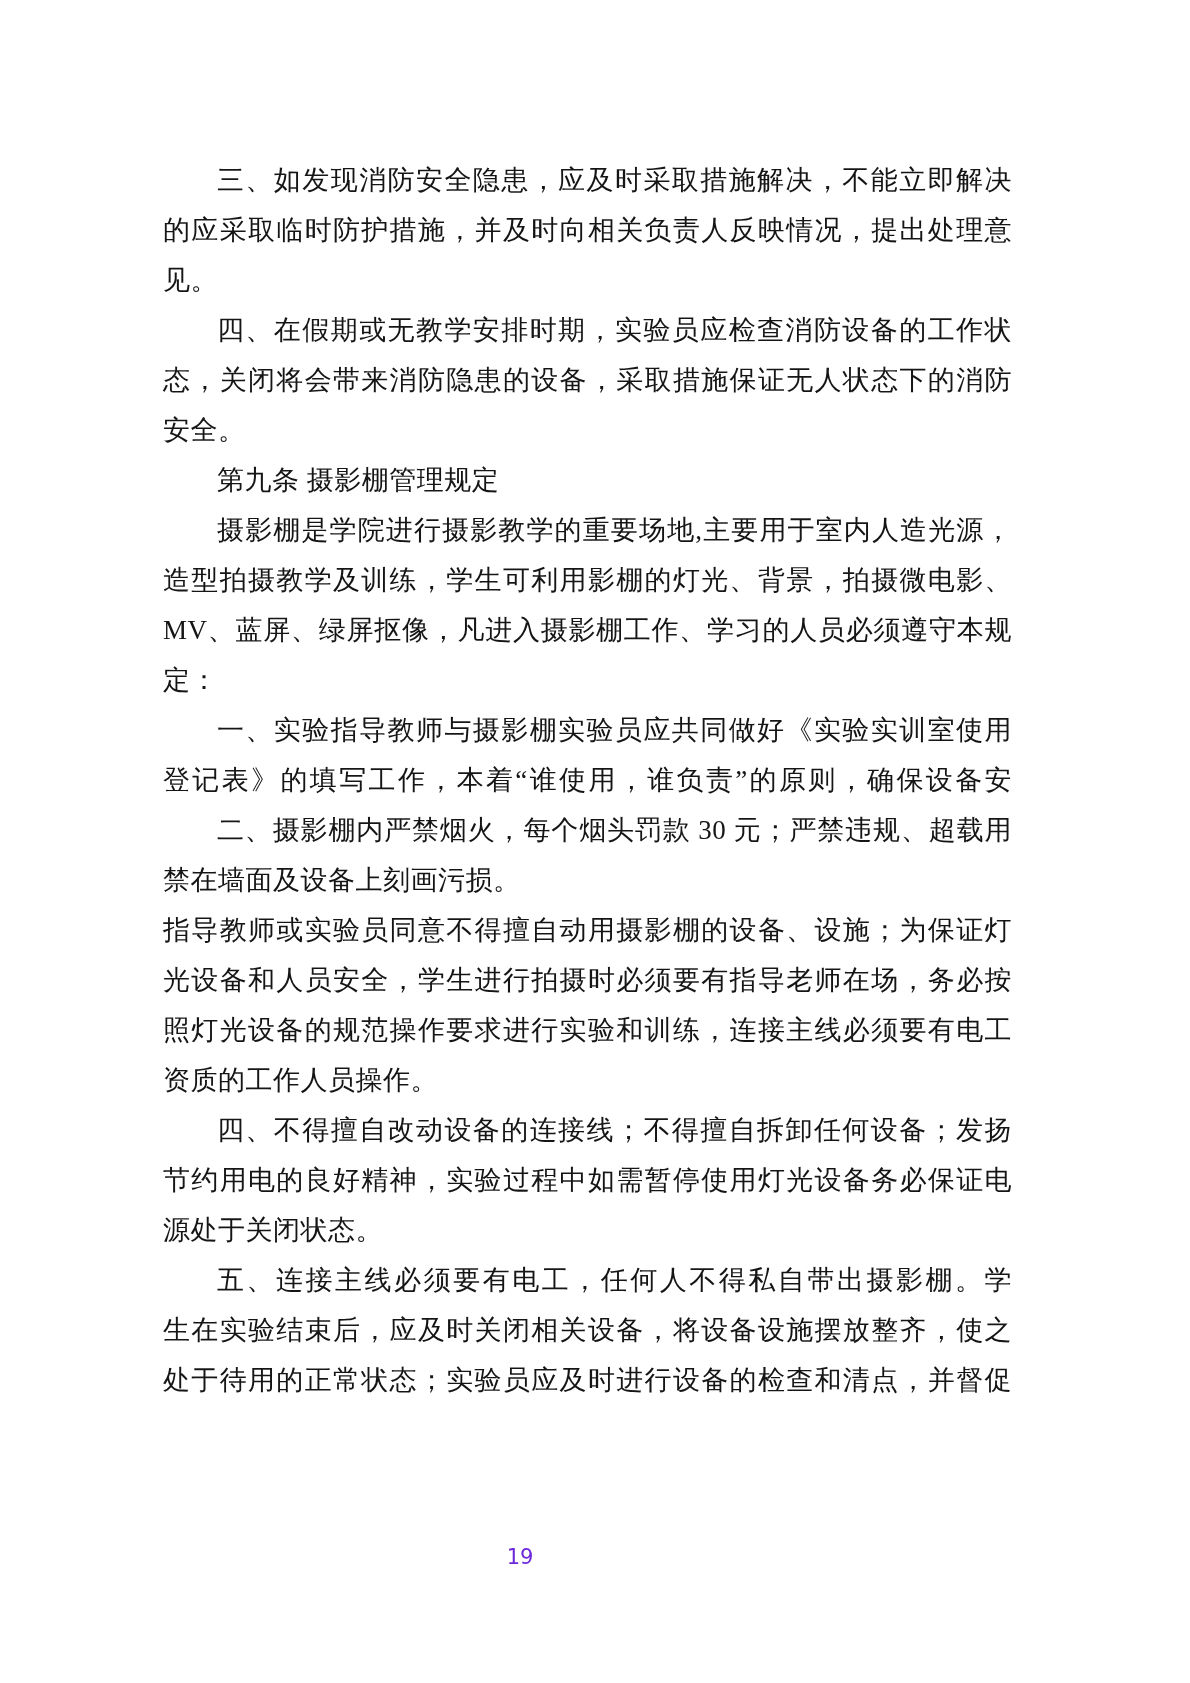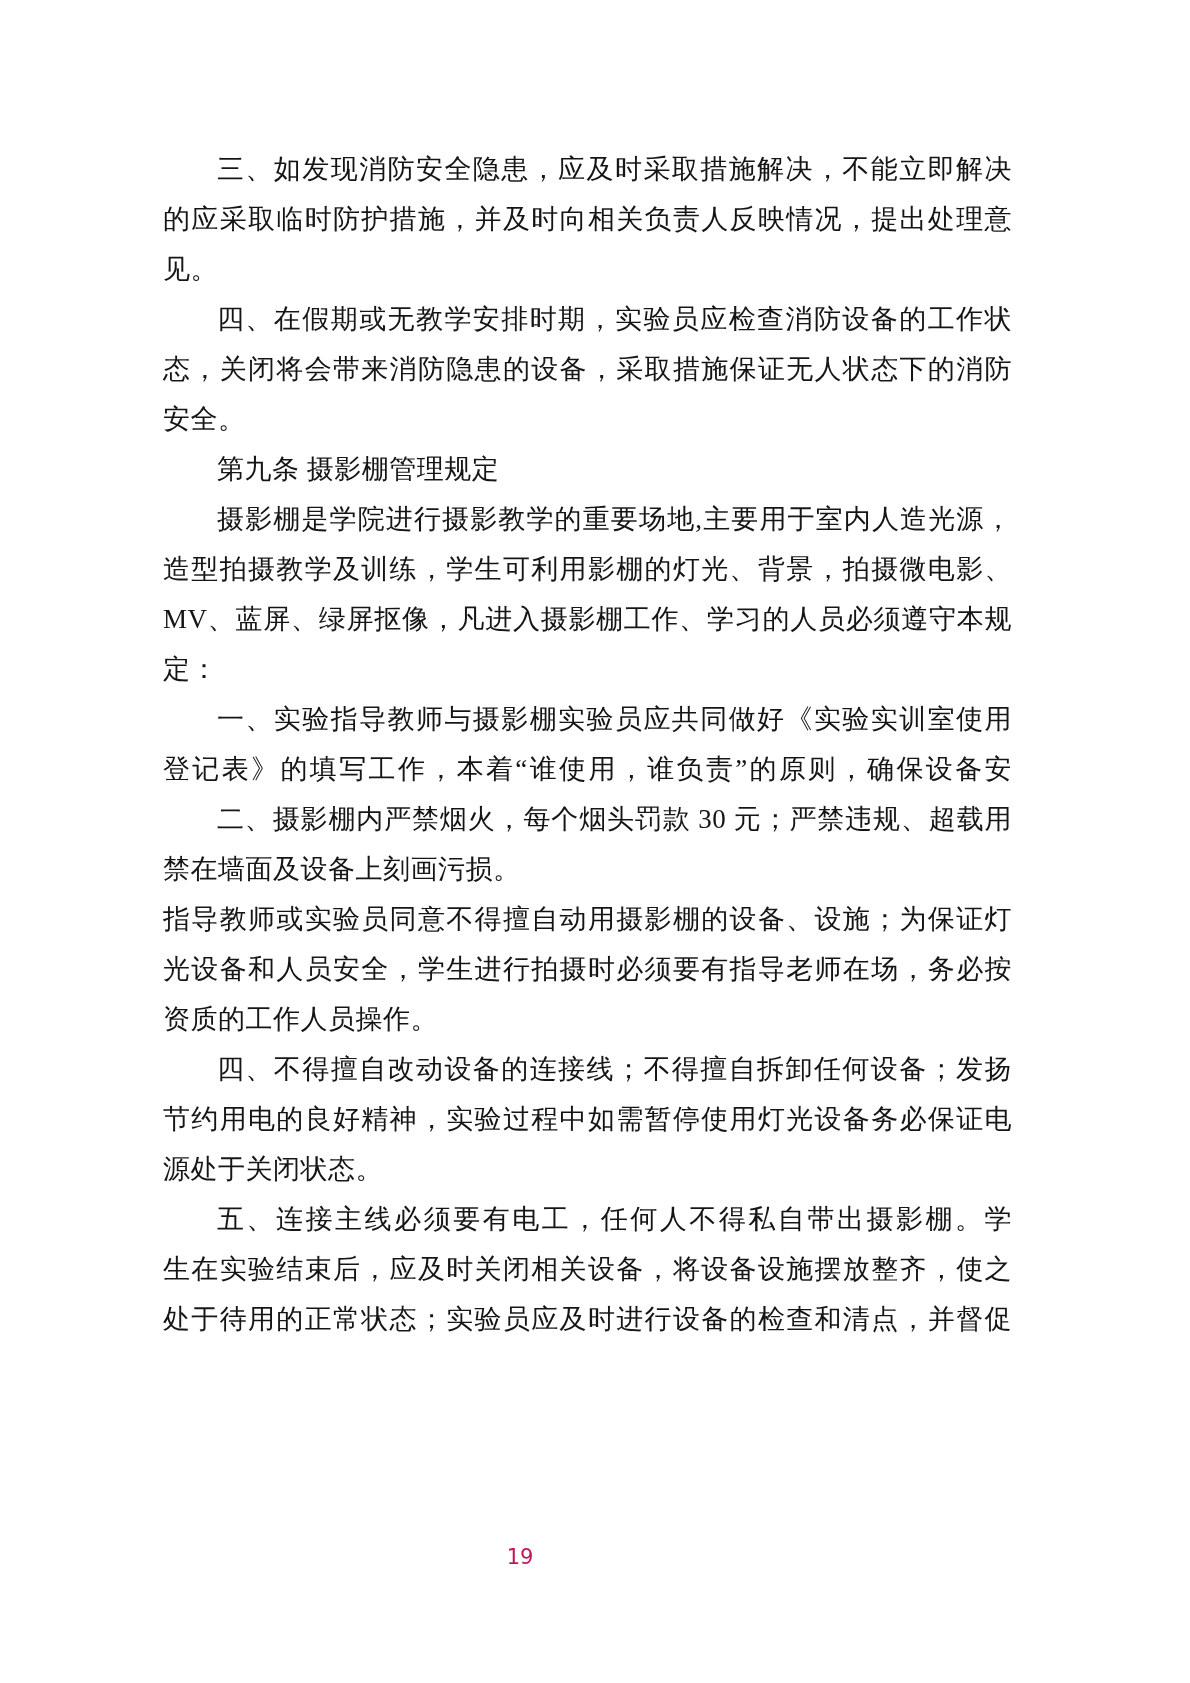--- a/index.html
+++ b/index.html
@@ -12,21 +12,21 @@
     width: 1190px;
     height: 1683px;
     background: #ffffff;
     overflow: hidden;
     font-family: "Liberation Serif", serif;
     color: #151515;
   }
   .text-column {
     position: absolute;
     left: 163px;
-    top: 144px;
+    top: 155px;
     width: 849px;
   }
   .line {
     font-size: 27px;
     line-height: 50px;
     height: 50px;
     letter-spacing: 0.5px;
     text-align: justify;
     text-align-last: justify;
     white-space: nowrap;
@@ -40,21 +40,21 @@
     text-indent: 2em;
   }
   .page-number {
     position: absolute;
     left: 0;
     top: 1545px;
     width: 1040px;
     text-align: center;
     font-family: "DejaVu Sans", sans-serif;
     font-size: 21px;
-    color: #be185d;
+    color: #6d28d9;
   }
 </style>
 </head>
 <body>
 
 <div class="page">
   <div class="text-column">
       <div class="line indent">三、如发现消防安全隐患，应及时采取措施解决，不能立即解决</div>
       <div class="line">的应采取临时防护措施，并及时向相关负责人反映情况，提出处理意</div>
       <div class="line end">见。</div>
@@ -65,20 +65,21 @@
       <div class="line indent">摄影棚是学院进行摄影教学的重要场地,主要用于室内人造光源，</div>
       <div class="line">造型拍摄教学及训练，学生可利用影棚的灯光、背景，拍摄微电影、</div>
       <div class="line">MV、蓝屏、绿屏抠像，凡进入摄影棚工作、学习的人员必须遵守本规</div>
       <div class="line end">定：</div>
       <div class="line indent">一、实验指导教师与摄影棚实验员应共同做好《实验实训室使用</div>
       <div class="line">登记表》的填写工作，本着“谁使用，谁负责”的原则，确保设备安</div>
       <div class="line indent">二、摄影棚内严禁烟火，每个烟头罚款 30 元；严禁违规、超载用</div>
       <div class="line end">禁在墙面及设备上刻画污损。</div>
       <div class="line">指导教师或实验员同意不得擅自动用摄影棚的设备、设施；为保证灯</div>
       <div class="line">光设备和人员安全，学生进行拍摄时必须要有指导老师在场，务必按</div>
+      <div class="line">照灯光设备的规范操作要求进行实验和训练，连接主线必须要有电工</div>
       <div class="line end">资质的工作人员操作。</div>
       <div class="line indent">四、不得擅自改动设备的连接线；不得擅自拆卸任何设备；发扬</div>
       <div class="line">节约用电的良好精神，实验过程中如需暂停使用灯光设备务必保证电</div>
       <div class="line end">源处于关闭状态。</div>
       <div class="line indent">五、连接主线必须要有电工，任何人不得私自带出摄影棚。学</div>
       <div class="line">生在实验结束后，应及时关闭相关设备，将设备设施摆放整齐，使之</div>
       <div class="line">处于待用的正常状态；实验员应及时进行设备的检查和清点，并督促</div>
     </div>
   <div class="page-number">19</div>
 </div>

